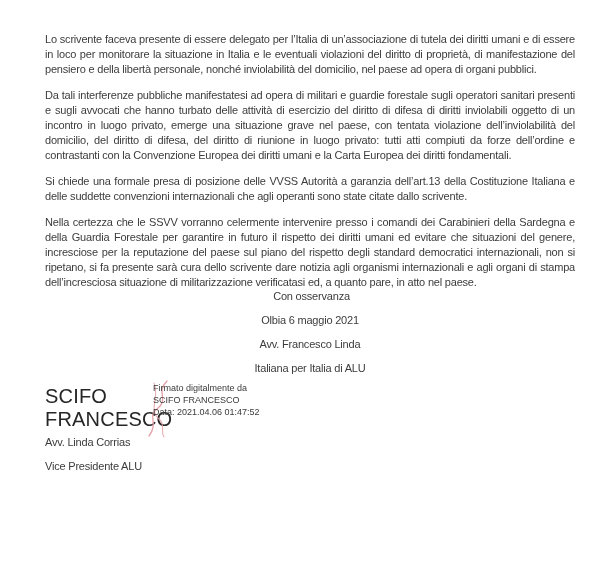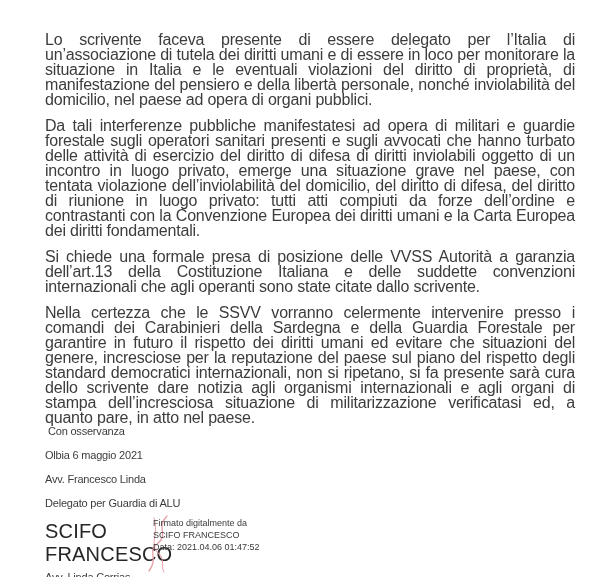--- a/index.html
+++ b/index.html
@@ -14,28 +14,29 @@
     background: #ffffff;
     overflow: hidden;
     font-family: "Liberation Sans", sans-serif;
     color: #3c3c3c;
   }
   .content {
     padding: 32px 37px 0 45px;
   }
   .para {
     margin: 0 0 11px 0;
-    font-size: 16px;
+    font-size: 11px;
     line-height: 15px;
     letter-spacing: -0.2px;
     text-align: justify;
     color: #3c3c3c;
   }
   .closing {
     margin-top: -12px;
+    text-align: center;
   }
   .line {
     margin: 0 0 9px 0;
     font-size: 11px;
     line-height: 15px;
     letter-spacing: -0.2px;
     color: #3c3c3c;
   }
   .closing .line:first-child {
     padding-left: 3px;
@@ -80,21 +81,21 @@
 
     <p class="para">Lo scrivente faceva presente di essere delegato per l’Italia di un’associazione di tutela dei diritti umani e di essere in loco per monitorare la situazione in Italia e le eventuali violazioni del diritto di proprietà, di manifestazione del pensiero e della libertà personale, nonché inviolabilità del domicilio, nel paese ad opera di organi pubblici.</p>
     <p class="para">Da tali interferenze pubbliche manifestatesi ad opera di militari e guardie forestale sugli operatori sanitari presenti e sugli avvocati che hanno turbato delle attività di esercizio del diritto di difesa di diritti inviolabili oggetto di un incontro in luogo privato, emerge una situazione grave nel paese, con tentata violazione dell’inviolabilità del domicilio, del diritto di difesa, del diritto di riunione in luogo privato: tutti atti compiuti da forze dell’ordine e contrastanti con la Convenzione Europea dei diritti umani e la Carta Europea dei diritti fondamentali.</p>
     <p class="para">Si chiede una formale presa di posizione delle VVSS Autorità a garanzia dell’art.13 della Costituzione Italiana e delle suddette convenzioni internazionali che agli operanti sono state citate dallo scrivente.</p>
     <p class="para">Nella certezza che le SSVV vorranno celermente intervenire presso i comandi dei Carabinieri della Sardegna e della Guardia Forestale per garantire in futuro il rispetto dei diritti umani ed evitare che situazioni del genere, incresciose per la reputazione del paese sul piano del rispetto degli standard democratici internazionali, non si ripetano, si fa presente sarà cura dello scrivente dare notizia agli organismi internazionali e agli organi di stampa dell’incresciosa situazione di militarizzazione verificatasi ed, a quanto pare, in atto nel paese.</p>
 
     <div class="closing">
       <p class="line">Con osservanza</p>
       <p class="line">Olbia 6 maggio 2021</p>
       <p class="line">Avv. Francesco Linda</p>
-      <p class="line">Delegato per Guardia di ALU</p>
+      <p class="line">Italiana per Italia di ALU</p>
     </div>
 
     <div class="sig-block">
       <div class="sig-name">SCIFO FRANCESCO</div>
       <svg class="sig-flourish" width="34" height="60" viewBox="0 0 34 60">
         <path d="M27,2 C15,14 30,20 17,30 C7,37 19,44 9,57" fill="none" stroke="#e4a0a6" stroke-width="1.3" stroke-linecap="round"></path>
         <path d="M14,4 C20,18 8,30 19,40 C26,46 20,52 24,58" fill="none" stroke="#e4a0a6" stroke-width="1.1" stroke-linecap="round" opacity="0.85"></path>
       </svg>
       <div class="sig-cert">
         <div>Firmato digitalmente da</div>

